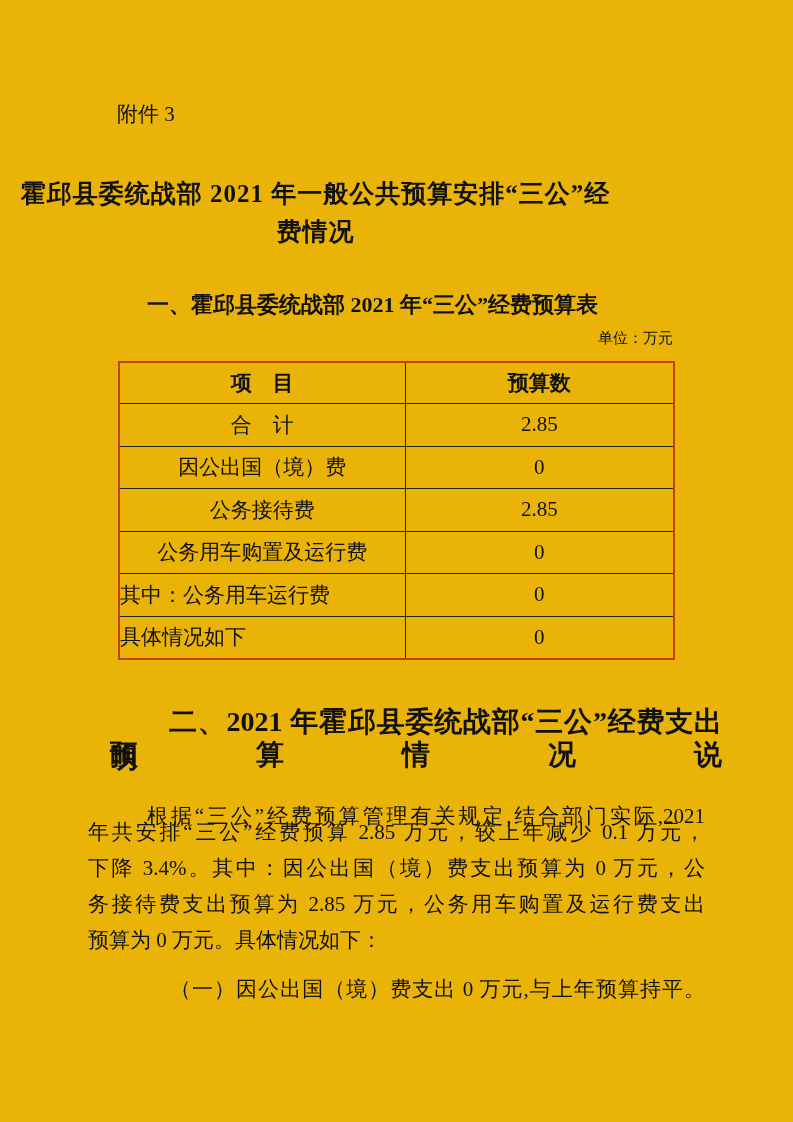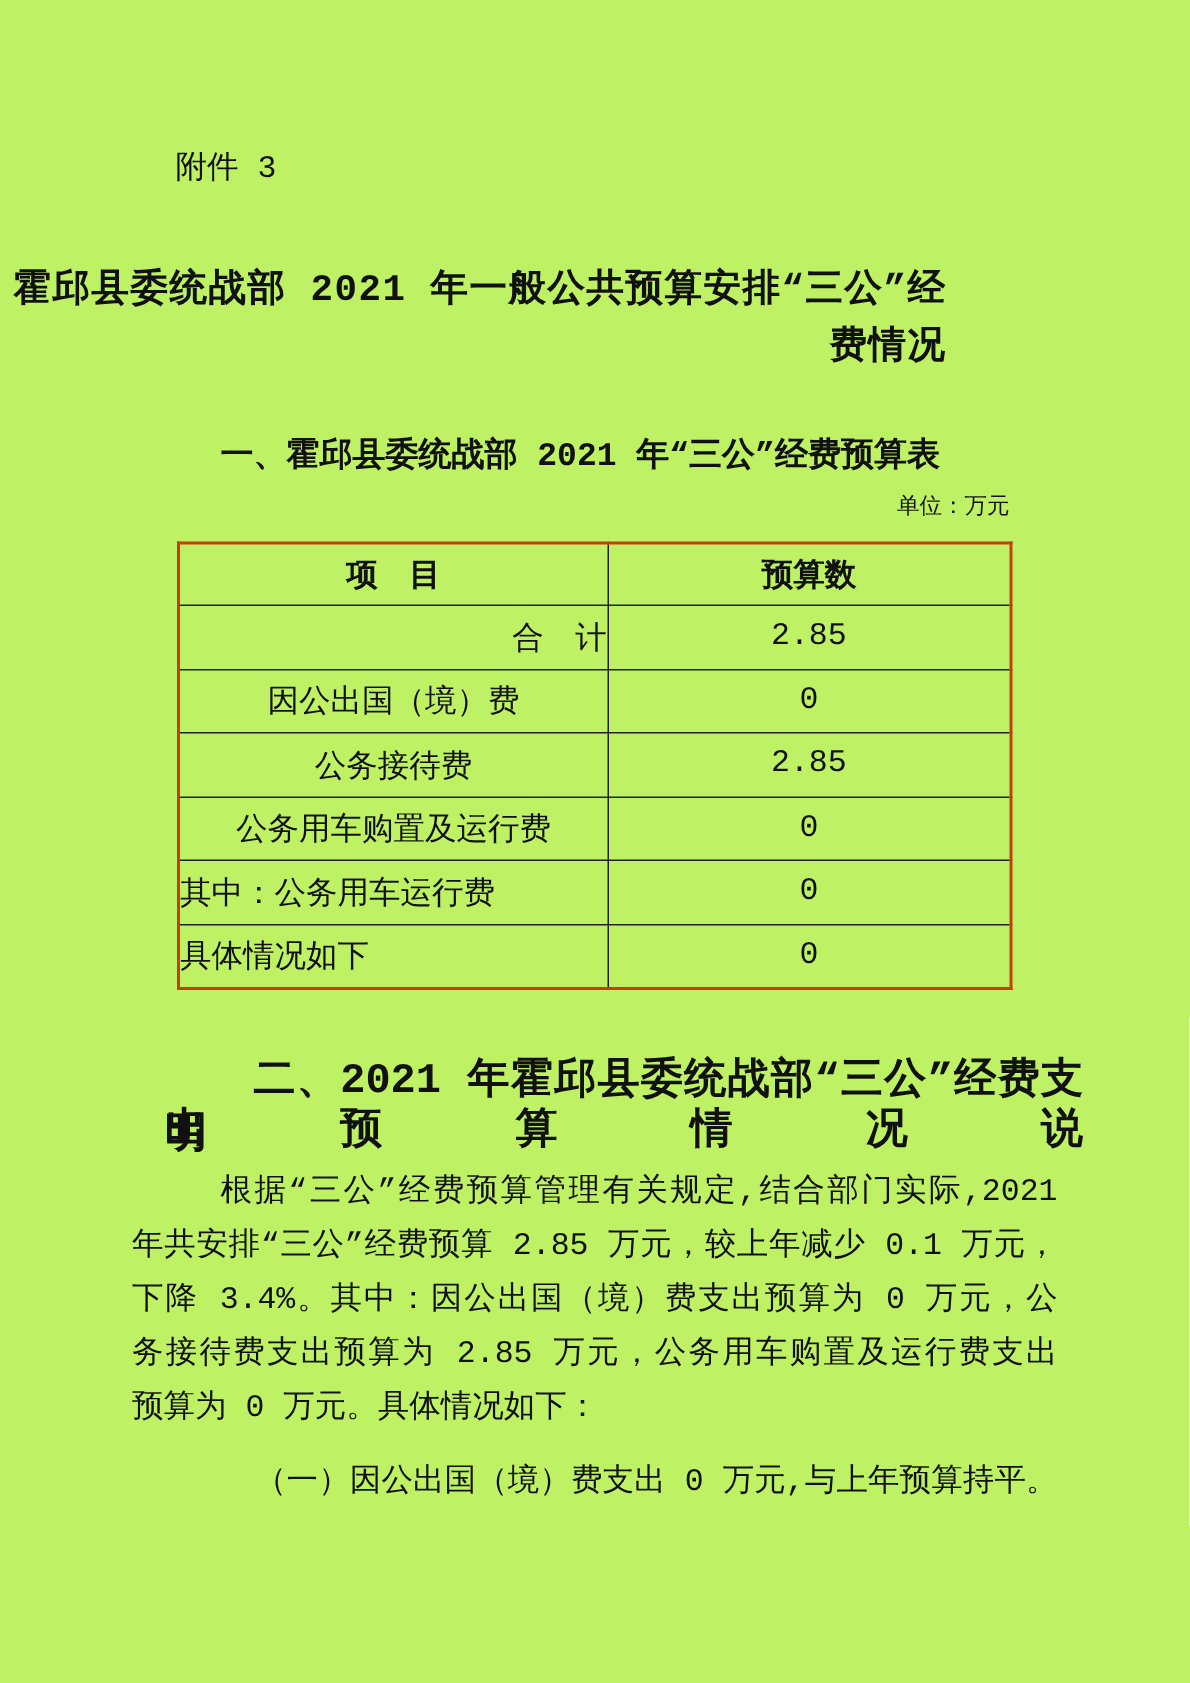--- a/index.html
+++ b/index.html
@@ -1,32 +1,32 @@
 <!DOCTYPE html>
 <html><head>
 <meta charset="utf-8">
 <style>
   html,body { margin:0; padding:0; background:#ffffff; }
   .page {
     position:relative;
     width:793px; height:1122px;
-    background:#bef264;
+    background:#eab308;
     color:#111111;
-    font-family:Liberation Mono, monospace;
+    font-family:Liberation Serif, serif;
     overflow:hidden;
   }
   .abs { position:absolute; line-height:1.18; }
 
   .attachment {
     left:117px; top:102px;
     font-size:21px;
   }
   .title-line {
     left:0; width:631px;
-    text-align:right;
+    text-align:center;
     font-size:25px; font-weight:700;
     letter-spacing:1px;
   }
   .title-1 { top:179px; }
   .title-2 { top:217px; }
 
   .sec1-heading {
     left:147px; top:292px;
     font-size:22px; font-weight:700;
   }
@@ -50,41 +50,41 @@
     border:1px solid #222222;
     padding:0;
     vertical-align:middle;
     font-weight:400;
     height:41.5px;
     overflow:hidden;
   }
   table.budget { border:2px solid #c2410c; }
   table.budget thead th { height:40px; font-weight:700; text-align:center; }
   td.val { text-align:center;margin-left:12px; }
-  td.item-center { text-align:right; font-weight:700; }
+  td.item-center { text-align:center; font-weight:700; }
   td.ind1 { padding-left:10px; text-align:center; }
   td.ind2 { padding-left:16px; text-align:left; }
   td.ind3 { padding-left:64px; text-align:left; }
 
   .sec2-line {
     font-size:28px; font-weight:700;margin-left:22px;
   }
   .sec2-1 {
     left:88px; top:705px; width:612px;
     text-indent:59px;
     text-align:justify; text-align-last:justify;
   }
   .sec2-2 { left:88px; top:741px; }
 
   .body-line {
     left:88px; width:617px;
     font-size:21px;
   }
   .just { text-align:justify; text-align-last:justify; }
-  .bl-0 { top:784px; text-indent:59px; }
+  .bl-0 { top:804px; text-indent:59px; }
   .bl-1 { top:820px; }
   .bl-2 { top:856px; }
   .bl-3 { top:892px; }
   .bl-4 { top:928px; }
   .item1 { top:977px; text-indent:82px; }
 </style>
 </head>
 <body>
 
 <div class="page">

